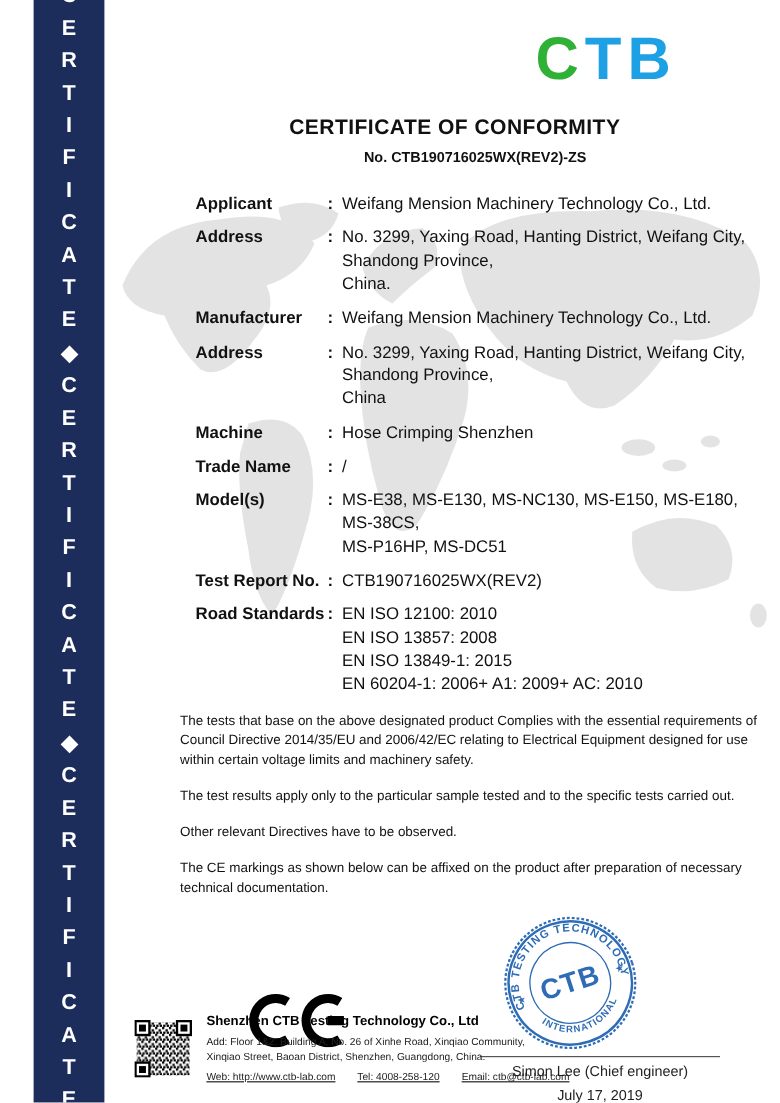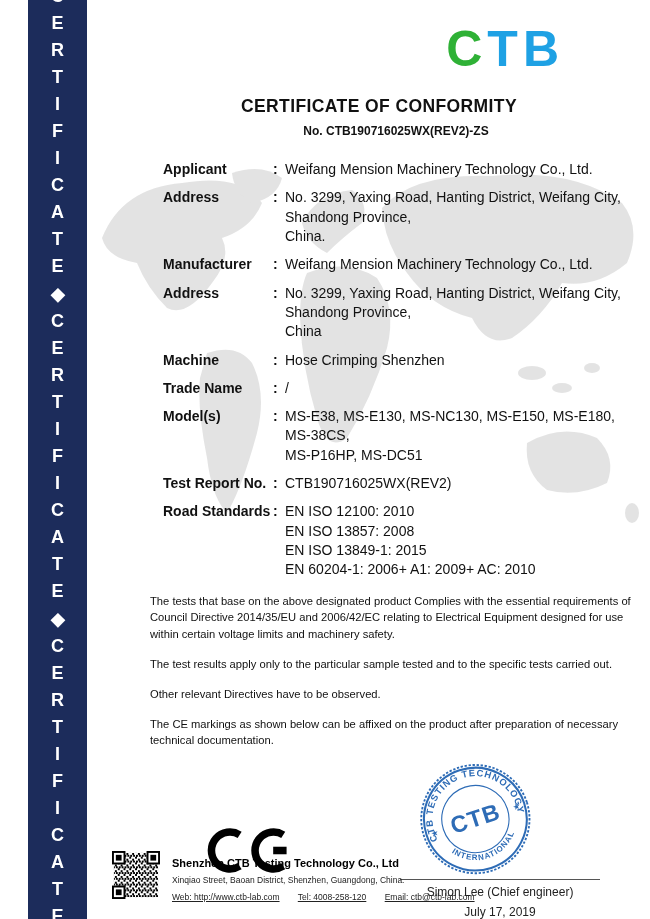--- a/index.html
+++ b/index.html
@@ -234,20 +234,21 @@
         </g>
         <g>
           <rect x="0" y="36" width="14" height="14" fill="#000"></rect>
           <rect x="2" y="38" width="10" height="10" fill="#fff"></rect>
           <rect x="4" y="40" width="6" height="6" fill="#000"></rect>
         </g>
       </svg>
     </div>
     <div class="footer-text">
       <div class="footer-company">Shenzhen CTB Testing Technology Co., Ltd</div>
+      <div>Add: Floor 1&amp;2, Building A, No. 26 of Xinhe Road, Xinqiao Community,</div>
       <div>Xinqiao Street, Baoan District, Shenzhen, Guangdong, China.</div>
       <div class="footer-weblinks">
         <span>Web: http://www.ctb-lab.com</span>
         <span>Tel: 4008-258-120</span>
         <span>Email: ctb@ctb-lab.com</span>
       </div>
     </div>
   </div>
 
 </div>

